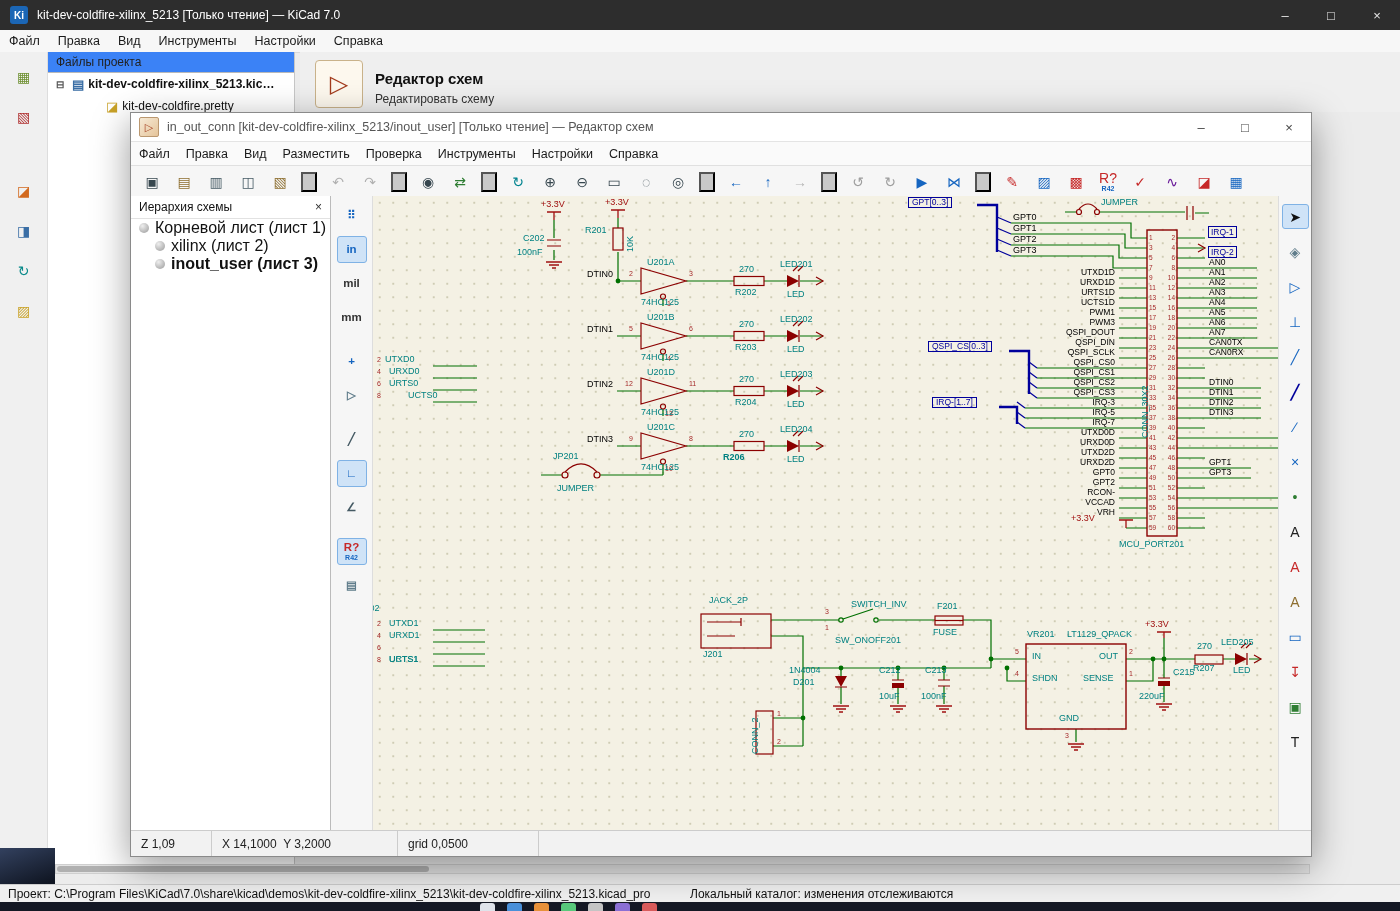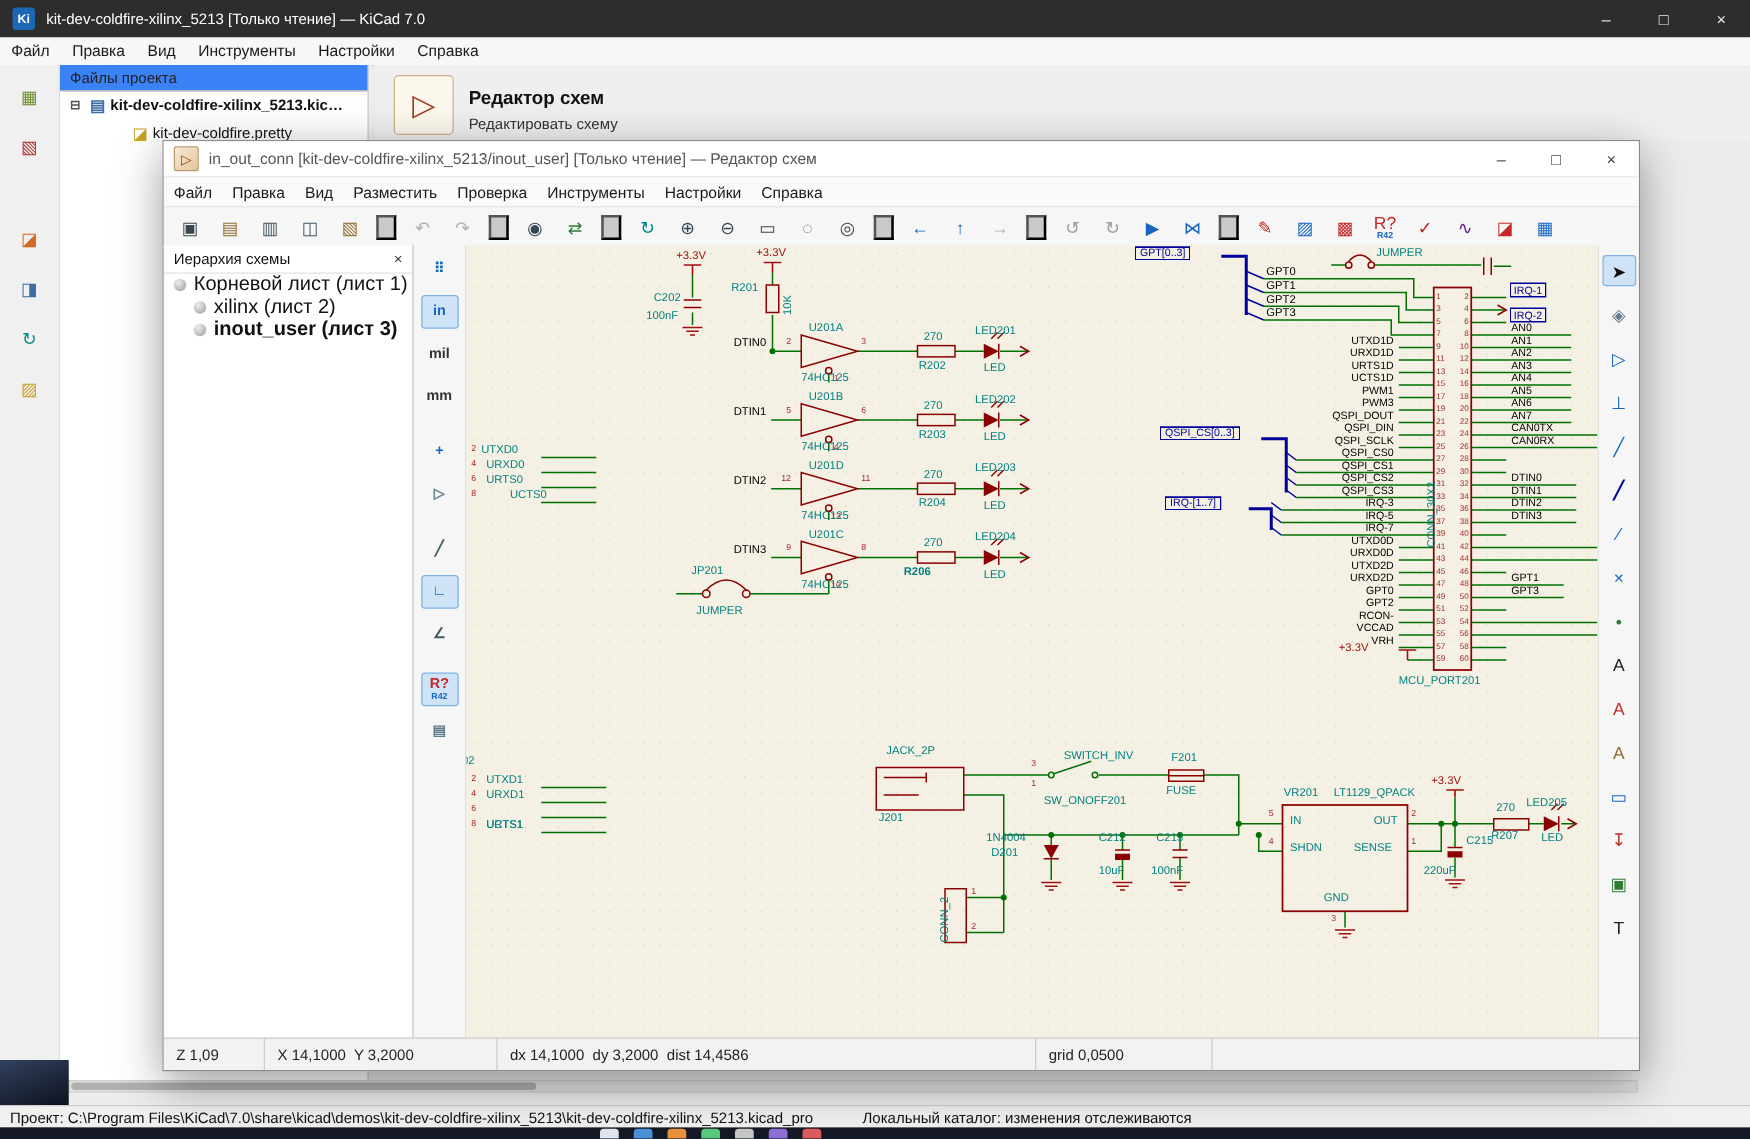--- a/index.html
+++ b/index.html
@@ -864,21 +864,20 @@
           </button>
           <button class="tbtn" style="color: rgb(33, 33, 33);">
             <span class="g">T</span>
           </button>
         </div>
     </div>
 
     <div class="estatus">
       <div class="eseg s1">Z 1,09</div>
       <div class="eseg s2">X 14,1000  Y 3,2000</div>
-      <div class="eseg s3">dx 14,1000  dy 3,2000  dist 14,4586</div>
       <div class="eseg s4">grid 0,0500</div>
     </div>
   </div>
 
   <div class="taskbar">
     <div class="tbicons">
 
     <span class="tkicon" style="background: rgb(223, 227, 234);"></span>
         <span class="tkicon" style="background: rgb(74, 144, 217);"></span>
         <span class="tkicon" style="background: rgb(232, 145, 58);"></span>

